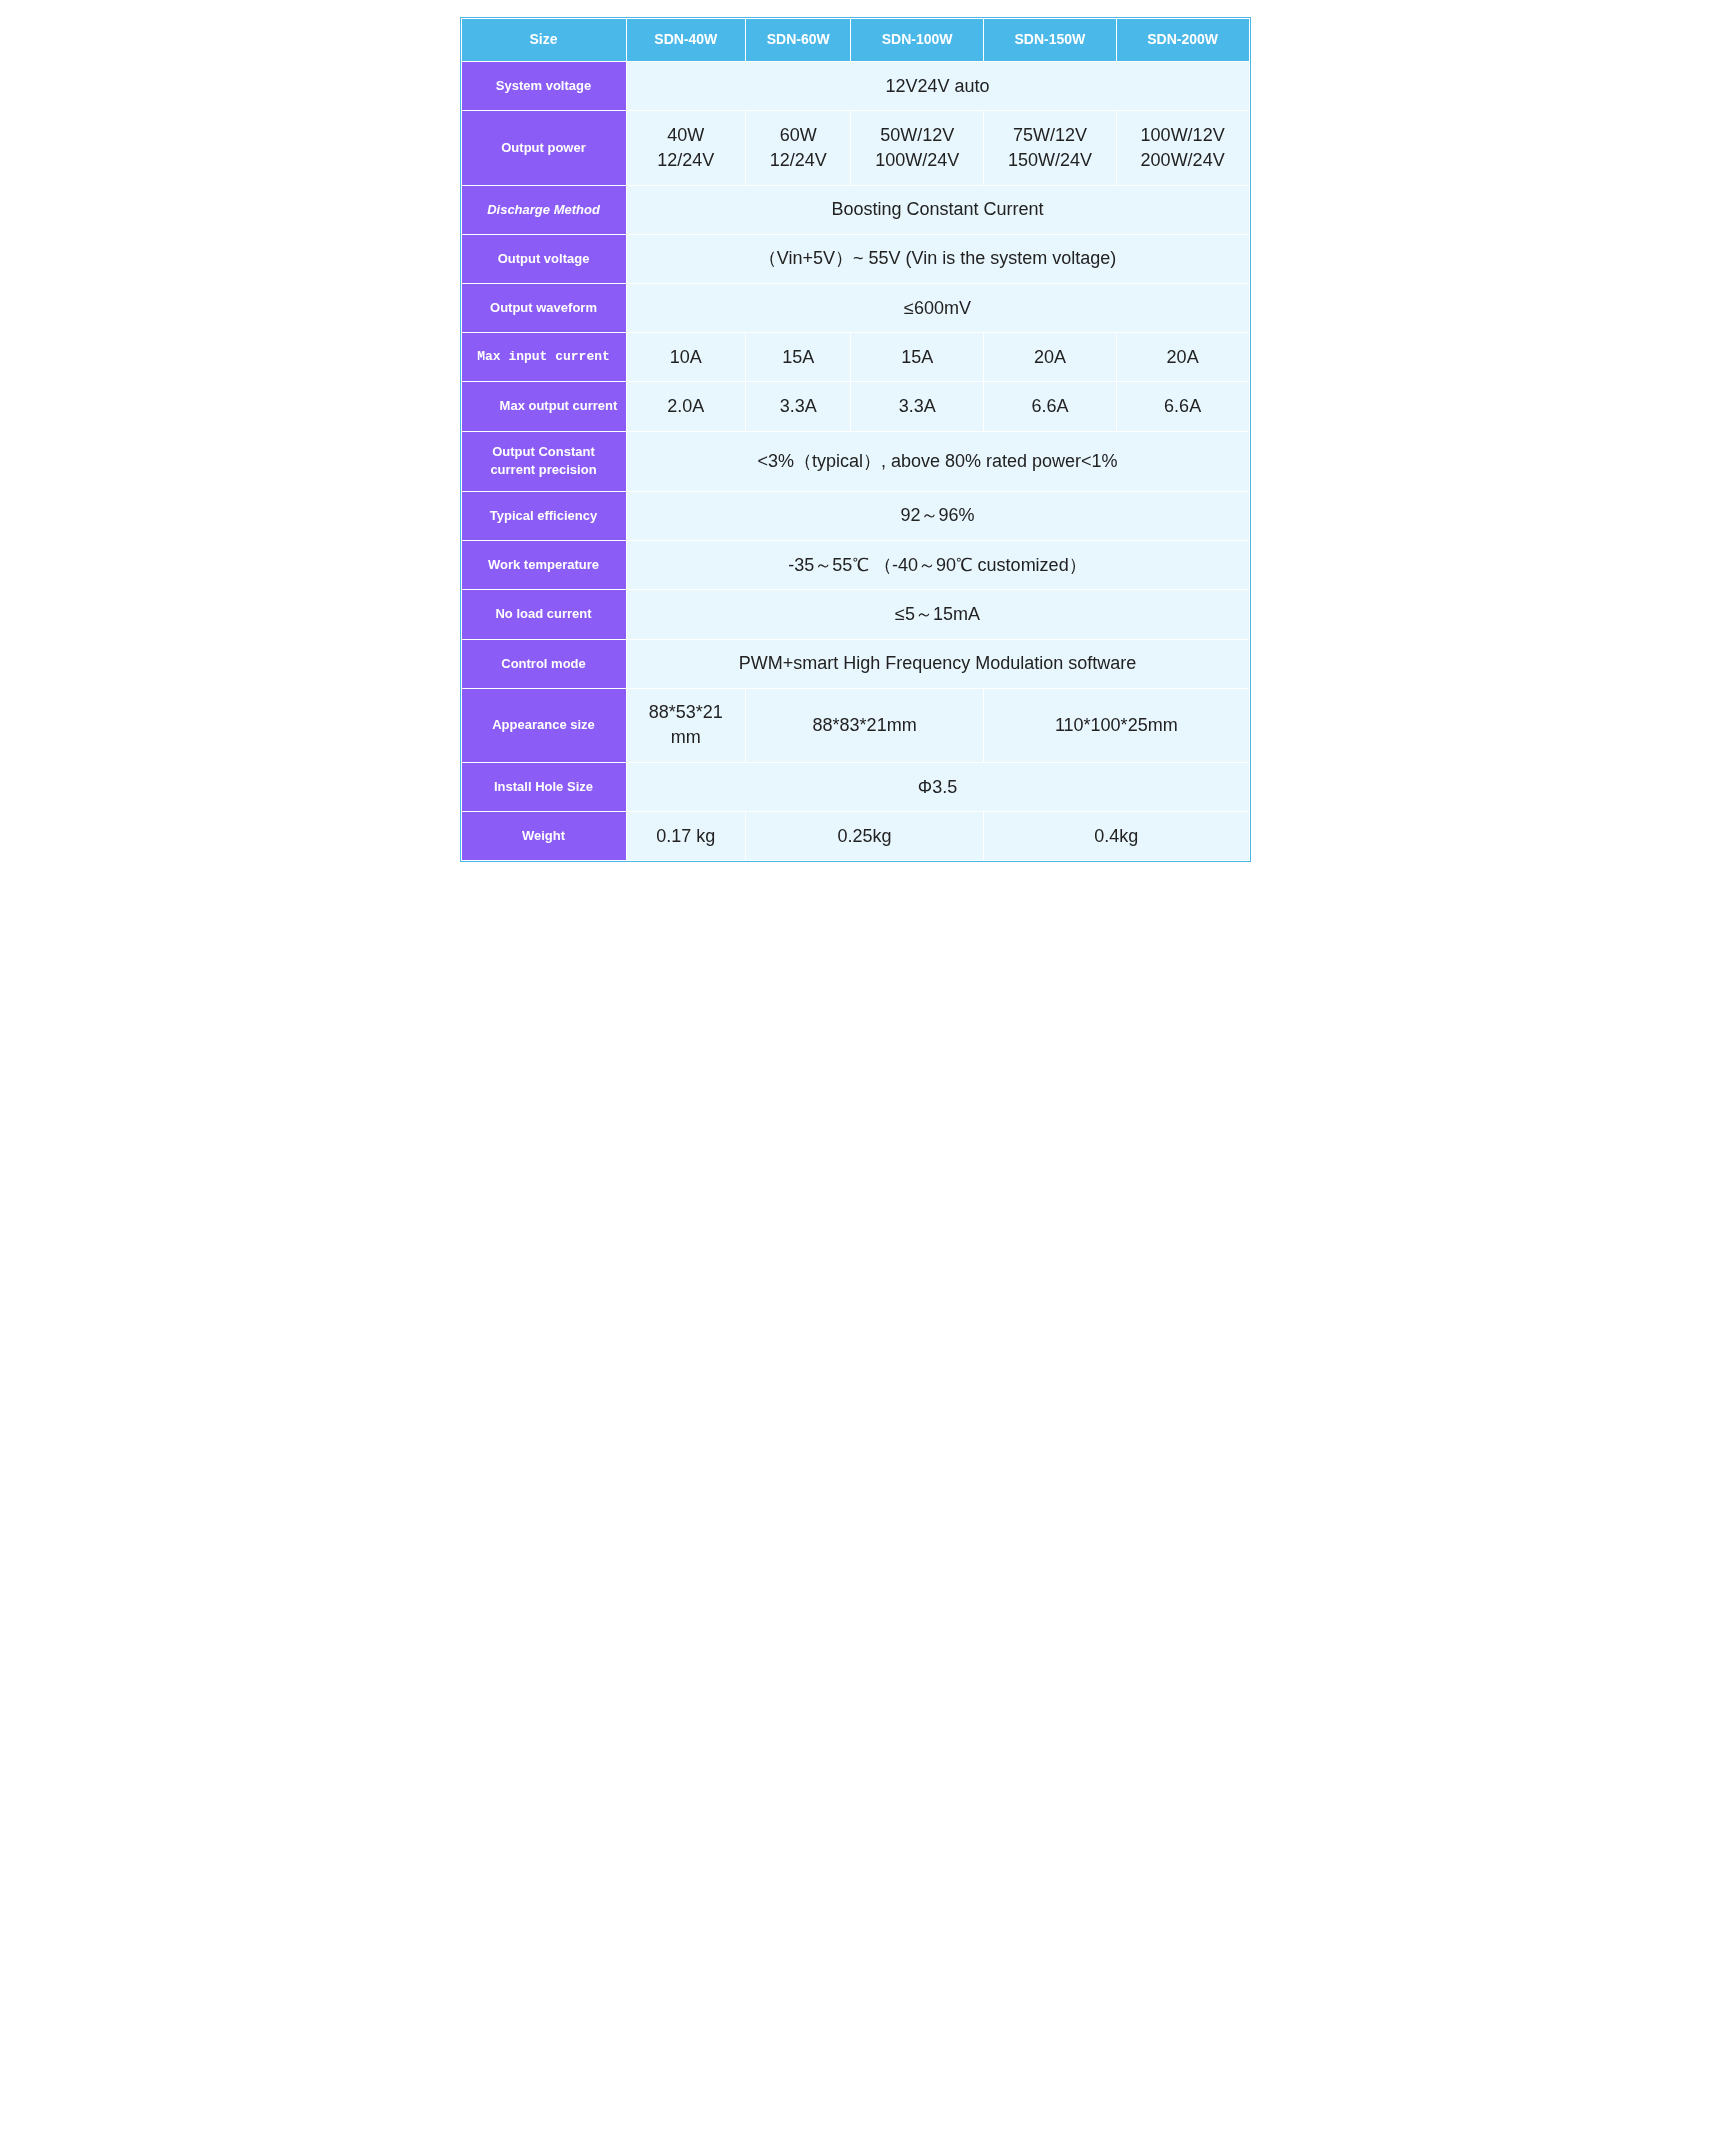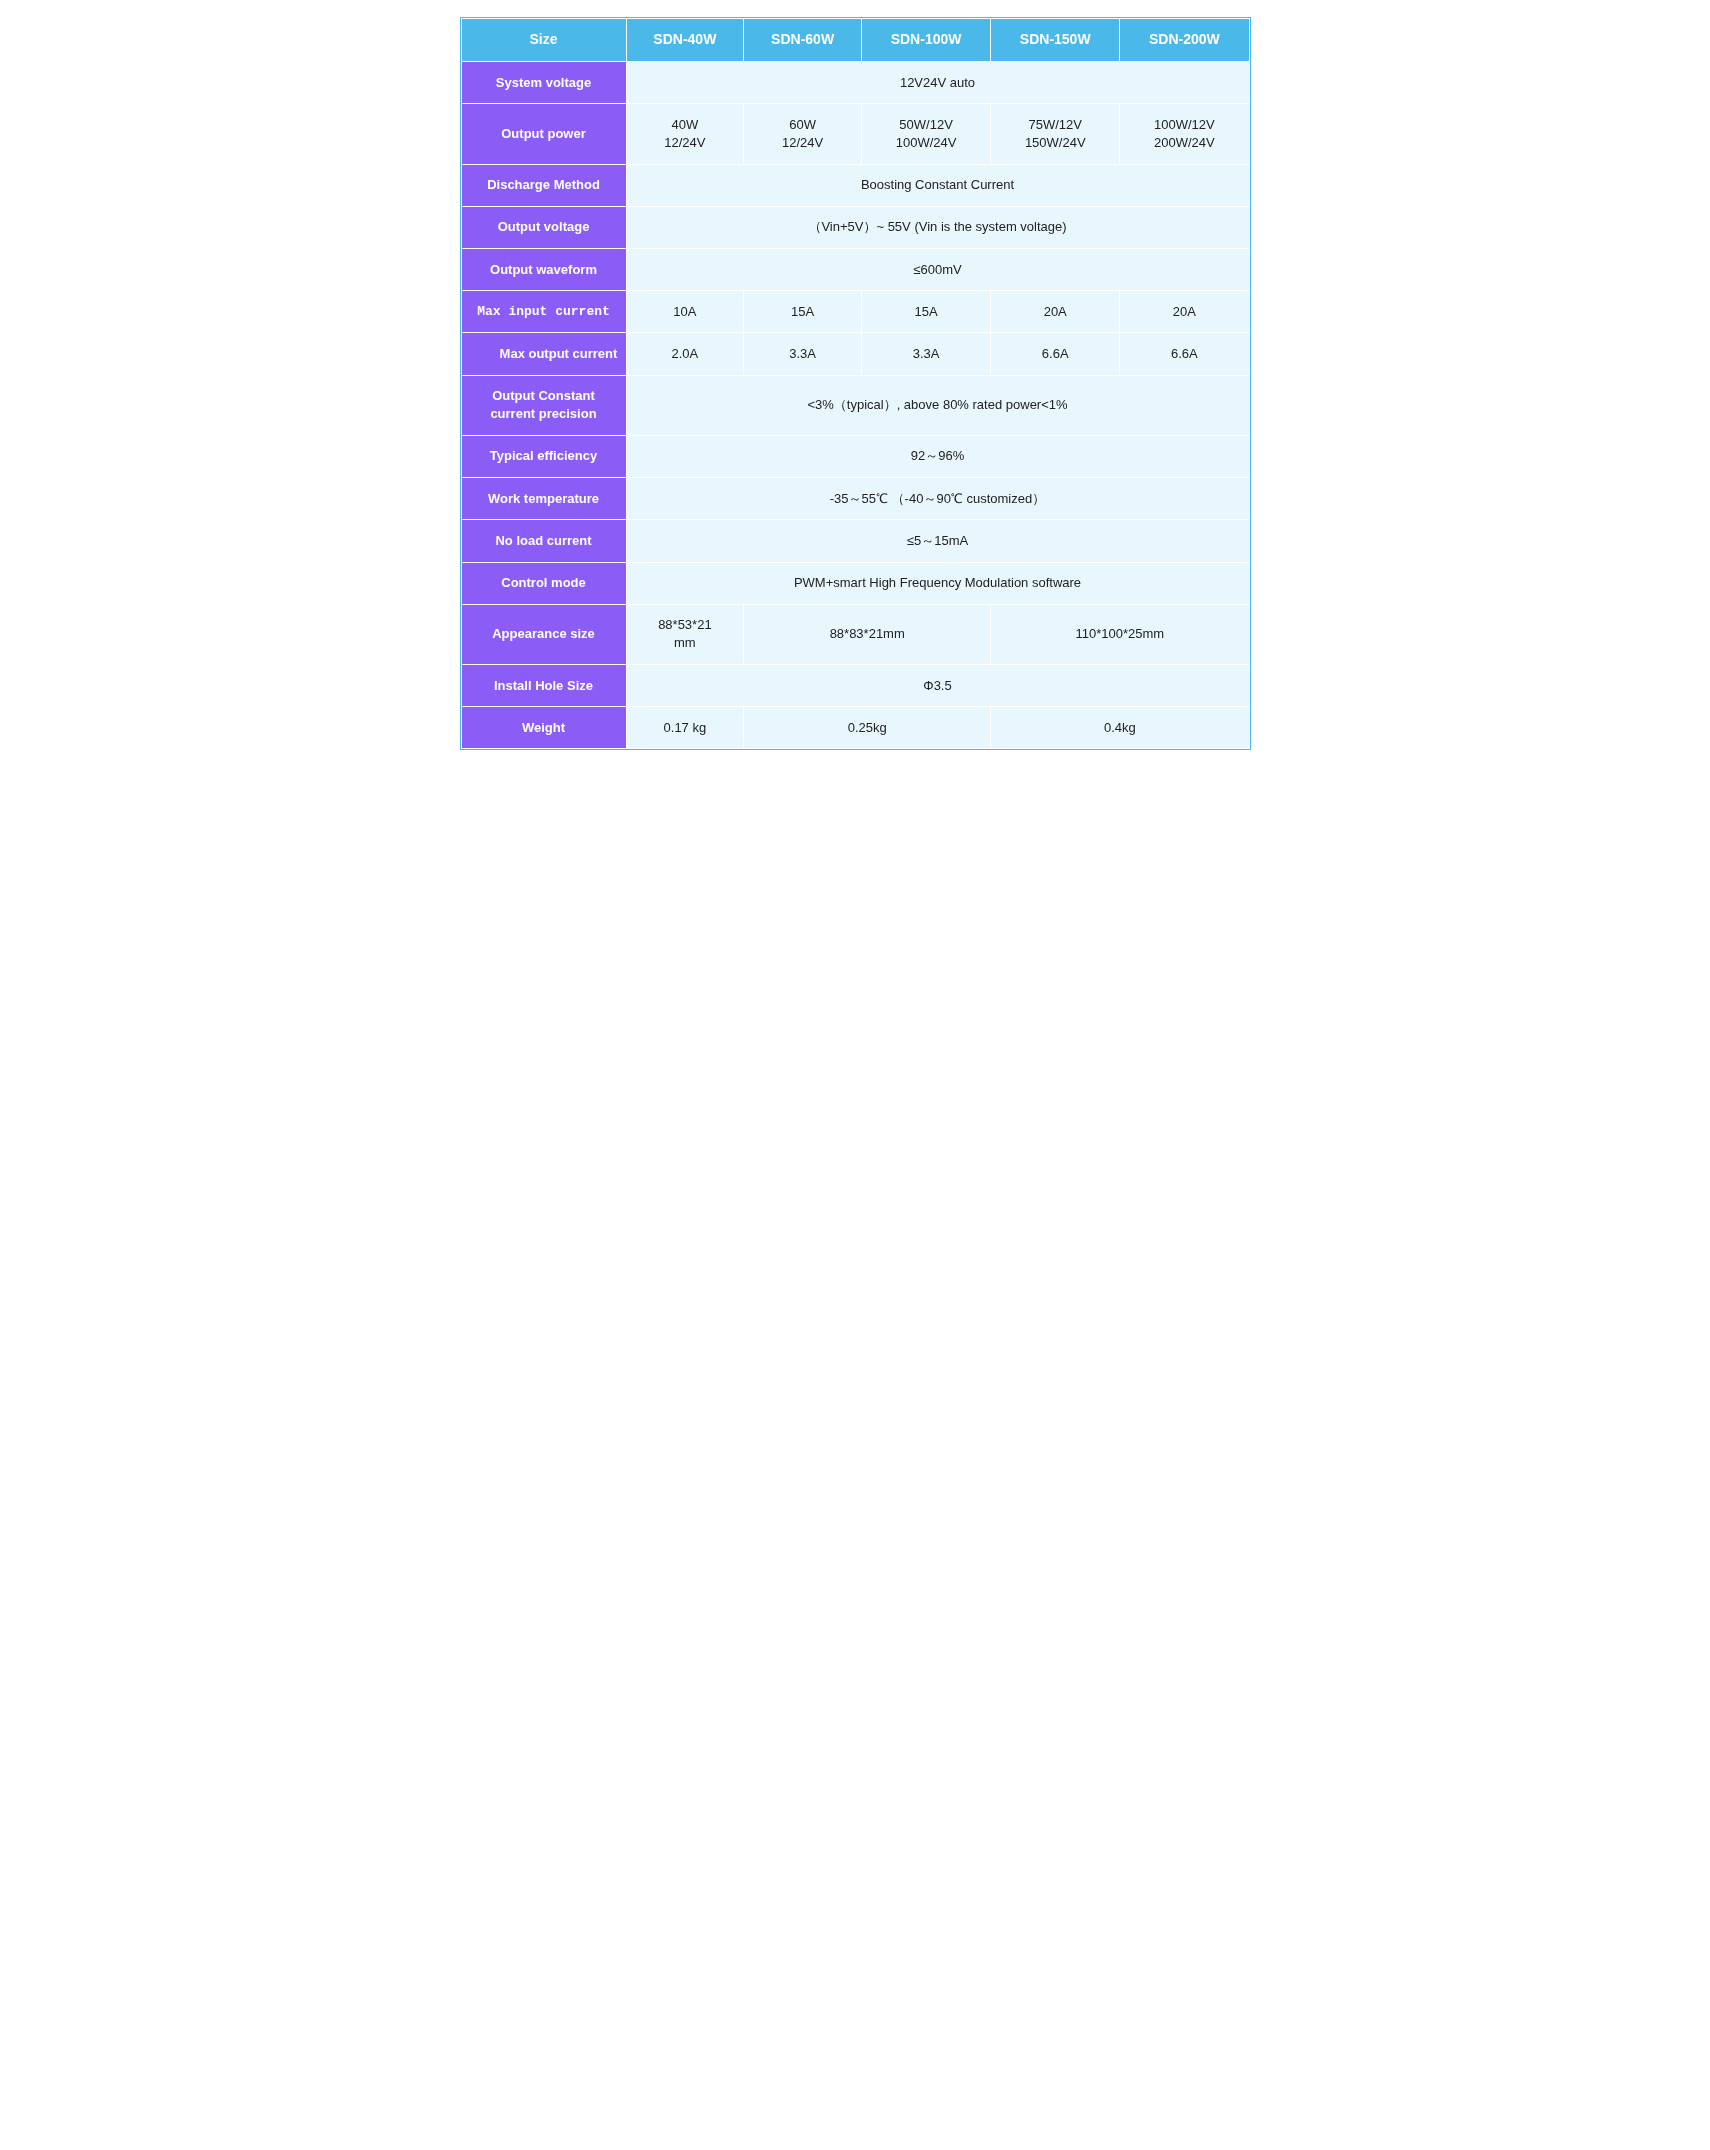--- a/index.html
+++ b/index.html
@@ -37,21 +37,21 @@
     .label-cell {
       background-color: #8b5cf6;
       color: #fff;
       font-weight: bold;
       font-size: 13px;
       width: 165px;
     }
     .value-cell {
       background-color: #e8f6fd;
       color: #222;
-      font-size: 13px;
+      font-size: 18px;
     }
   </style>
 </head>
 <body>
 
 <div class="table-container">
   <table>
     <thead>
       <tr class="header-row">
         <th>Size</th>
@@ -74,21 +74,21 @@
           <td class="value-cell" style="white-space: pre-line;">60W
 12/24V</td>
           <td class="value-cell" style="white-space: pre-line;">50W/12V
 100W/24V</td>
           <td class="value-cell" style="white-space: pre-line;">75W/12V
 150W/24V</td>
           <td class="value-cell" style="white-space: pre-line;">100W/12V
 200W/24V</td>
         </tr>
         <tr>
-          <td class="label-cell" style="white-space: pre-line;">Discharge Method</td>
+          <td class="label-cell" style="white-space: pre-line; font-style: italic;">Discharge Method</td>
           <td class="value-cell" colspan="5">Boosting Constant Current</td>
         </tr>
         <tr>
           <td class="label-cell" style="white-space: pre-line;">Output voltage</td>
           <td class="value-cell" colspan="5">（Vin+5V）~ 55V (Vin is the system voltage)</td>
         </tr>
         <tr>
           <td class="label-cell" style="white-space: pre-line;">Output waveform</td>
           <td class="value-cell" colspan="5">≤600mV</td>
         </tr>

